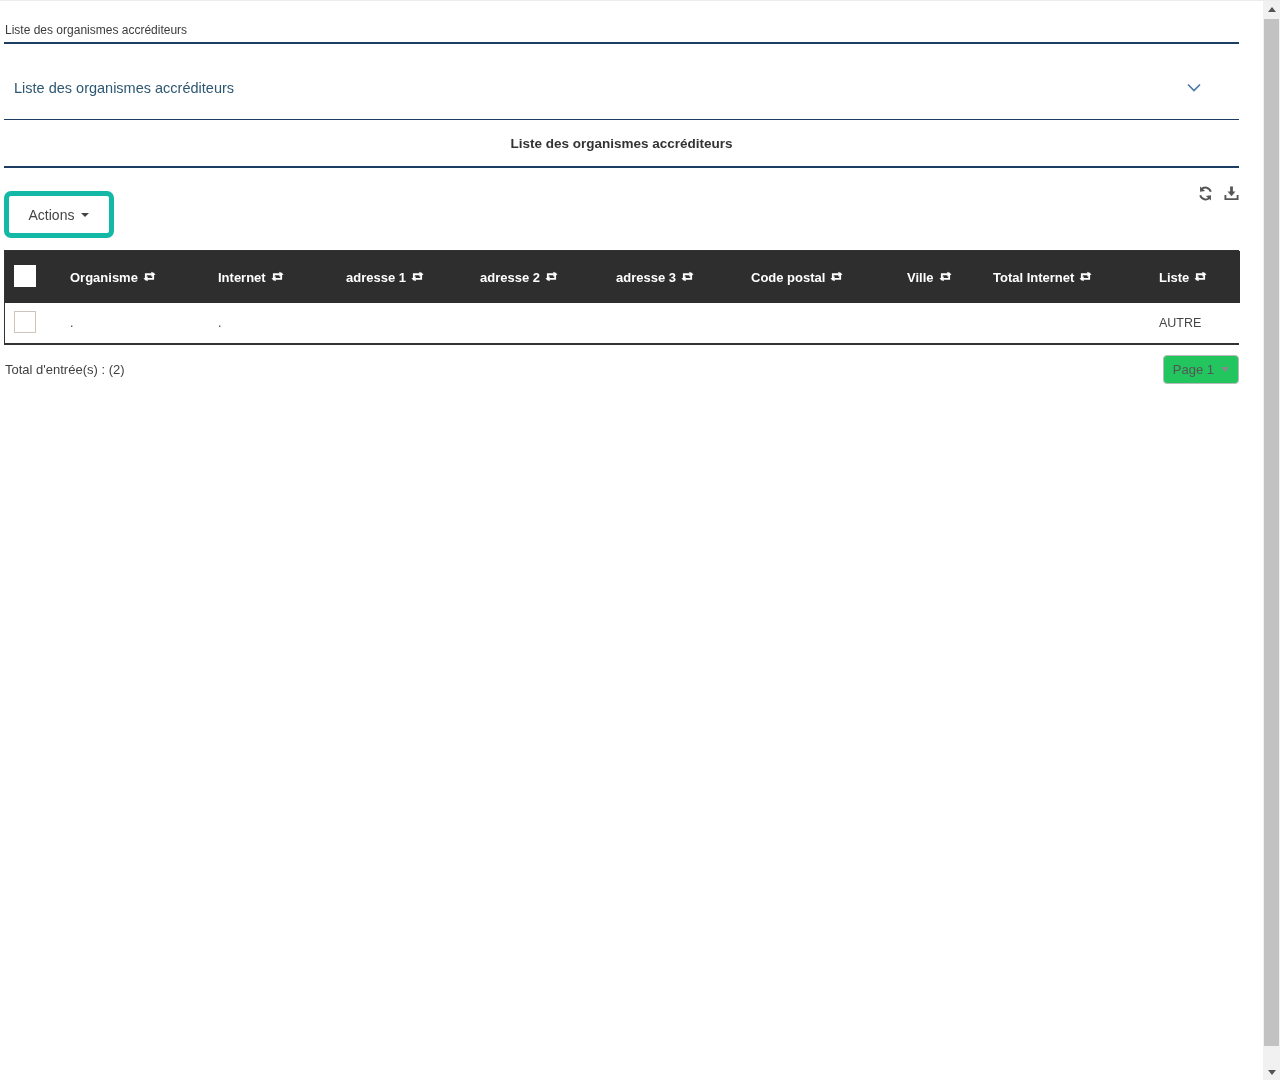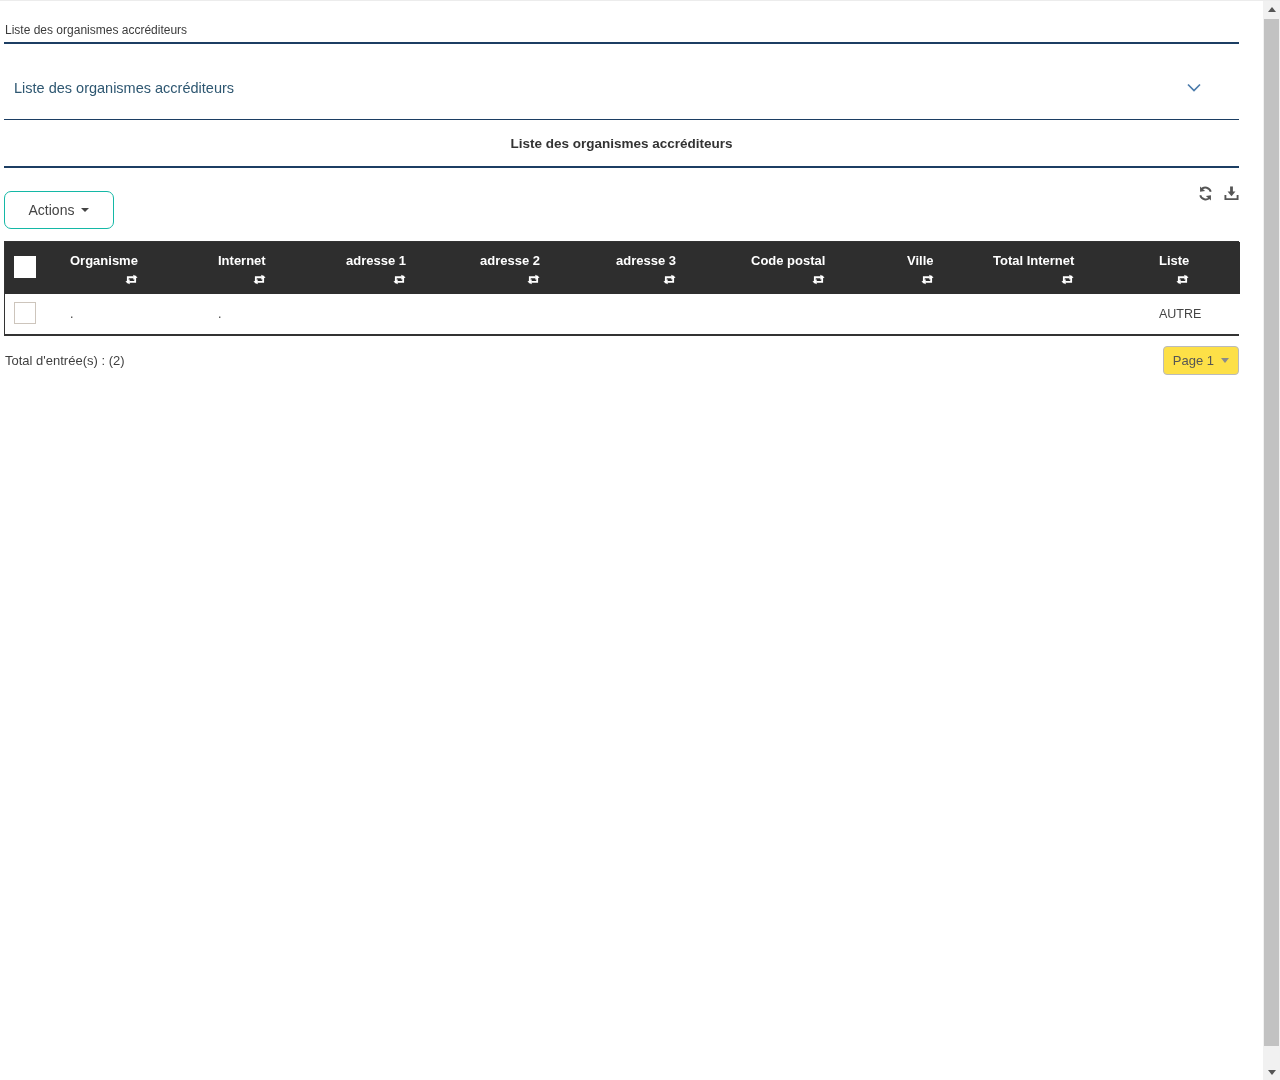--- a/index.html
+++ b/index.html
@@ -48,23 +48,23 @@
     font-size:13.5px;font-weight:bold;color:#333333;
     border-bottom:2px solid var(--accent-line);
   }
 
   
   .toolbar{
     margin-top:23px;
     display:flex;justify-content:space-between;align-items:flex-start;
   }
   .btn-actions{
-    width:110px;height:38px;
+    width:110px;height:47px;
     background:#ffffff;
-    border:1px solid #14b8a6;border-radius:7px;
+    border:5px solid #14b8a6;border-radius:7px;
     font-family:"Liberation Sans", sans-serif;
     font-size:14px;color:#444444;
     display:flex;align-items:center;justify-content:center;gap:7px;
     cursor:pointer;
   }
   .caret{
     width:0;height:0;
     border-left:4px solid transparent;border-right:4px solid transparent;
     border-top:4px solid #444444;
     display:inline-block;
@@ -82,21 +82,21 @@
   thead th{
     background:var(--table-header-bg);
     color:var(--table-header-text);
     font-size:13px;font-weight:bold;
     height:52px;
     text-align:left;
     padding:0 8px;
     vertical-align:middle;
     cursor:pointer;
   }
-  .th-inner{display:inline-flex;align-items:flex-end;gap:5px;white-space:nowrap;flex-direction:column;}
+  .th-inner{display:inline-flex;align-items:flex-start;gap:5px;white-space:nowrap;}
   .sort-icon{display:inline-flex;position:relative;top:1px;}
   tbody td{
     height:40px;
     font-size:12.5px;color:#444444;
     padding:0 8px;
     vertical-align:middle;
     background:#ffffff;
     white-space:nowrap;
   }
   .chk-cell{padding-left:9px !important;}
@@ -109,21 +109,21 @@
 
   
   .table-footer{
     margin-top:10px;
     display:flex;justify-content:space-between;align-items:center;
     height:29px;
   }
   .total-label{font-size:13px;color:#3f3f3f;padding-left:1px;}
   .page-select{
     height:29px;min-width:69px;
-    background:#fde047;border:1px solid #bbbbbb;border-radius:4px;
+    background:#22c55e;border:1px solid #bbbbbb;border-radius:4px;
     font-family:"Liberation Sans", sans-serif;
     font-size:13px;color:#555555;
     display:flex;align-items:center;justify-content:center;gap:7px;
     padding:0 9px;cursor:pointer;
   }
   .page-select .caret{border-top-color:#8a8a8a;border-left-width:4.5px;border-right-width:4.5px;border-top-width:5px;}
 
   
   .scrollbar{
     position:absolute;right:0;top:0;width:17px;height:1080px;

